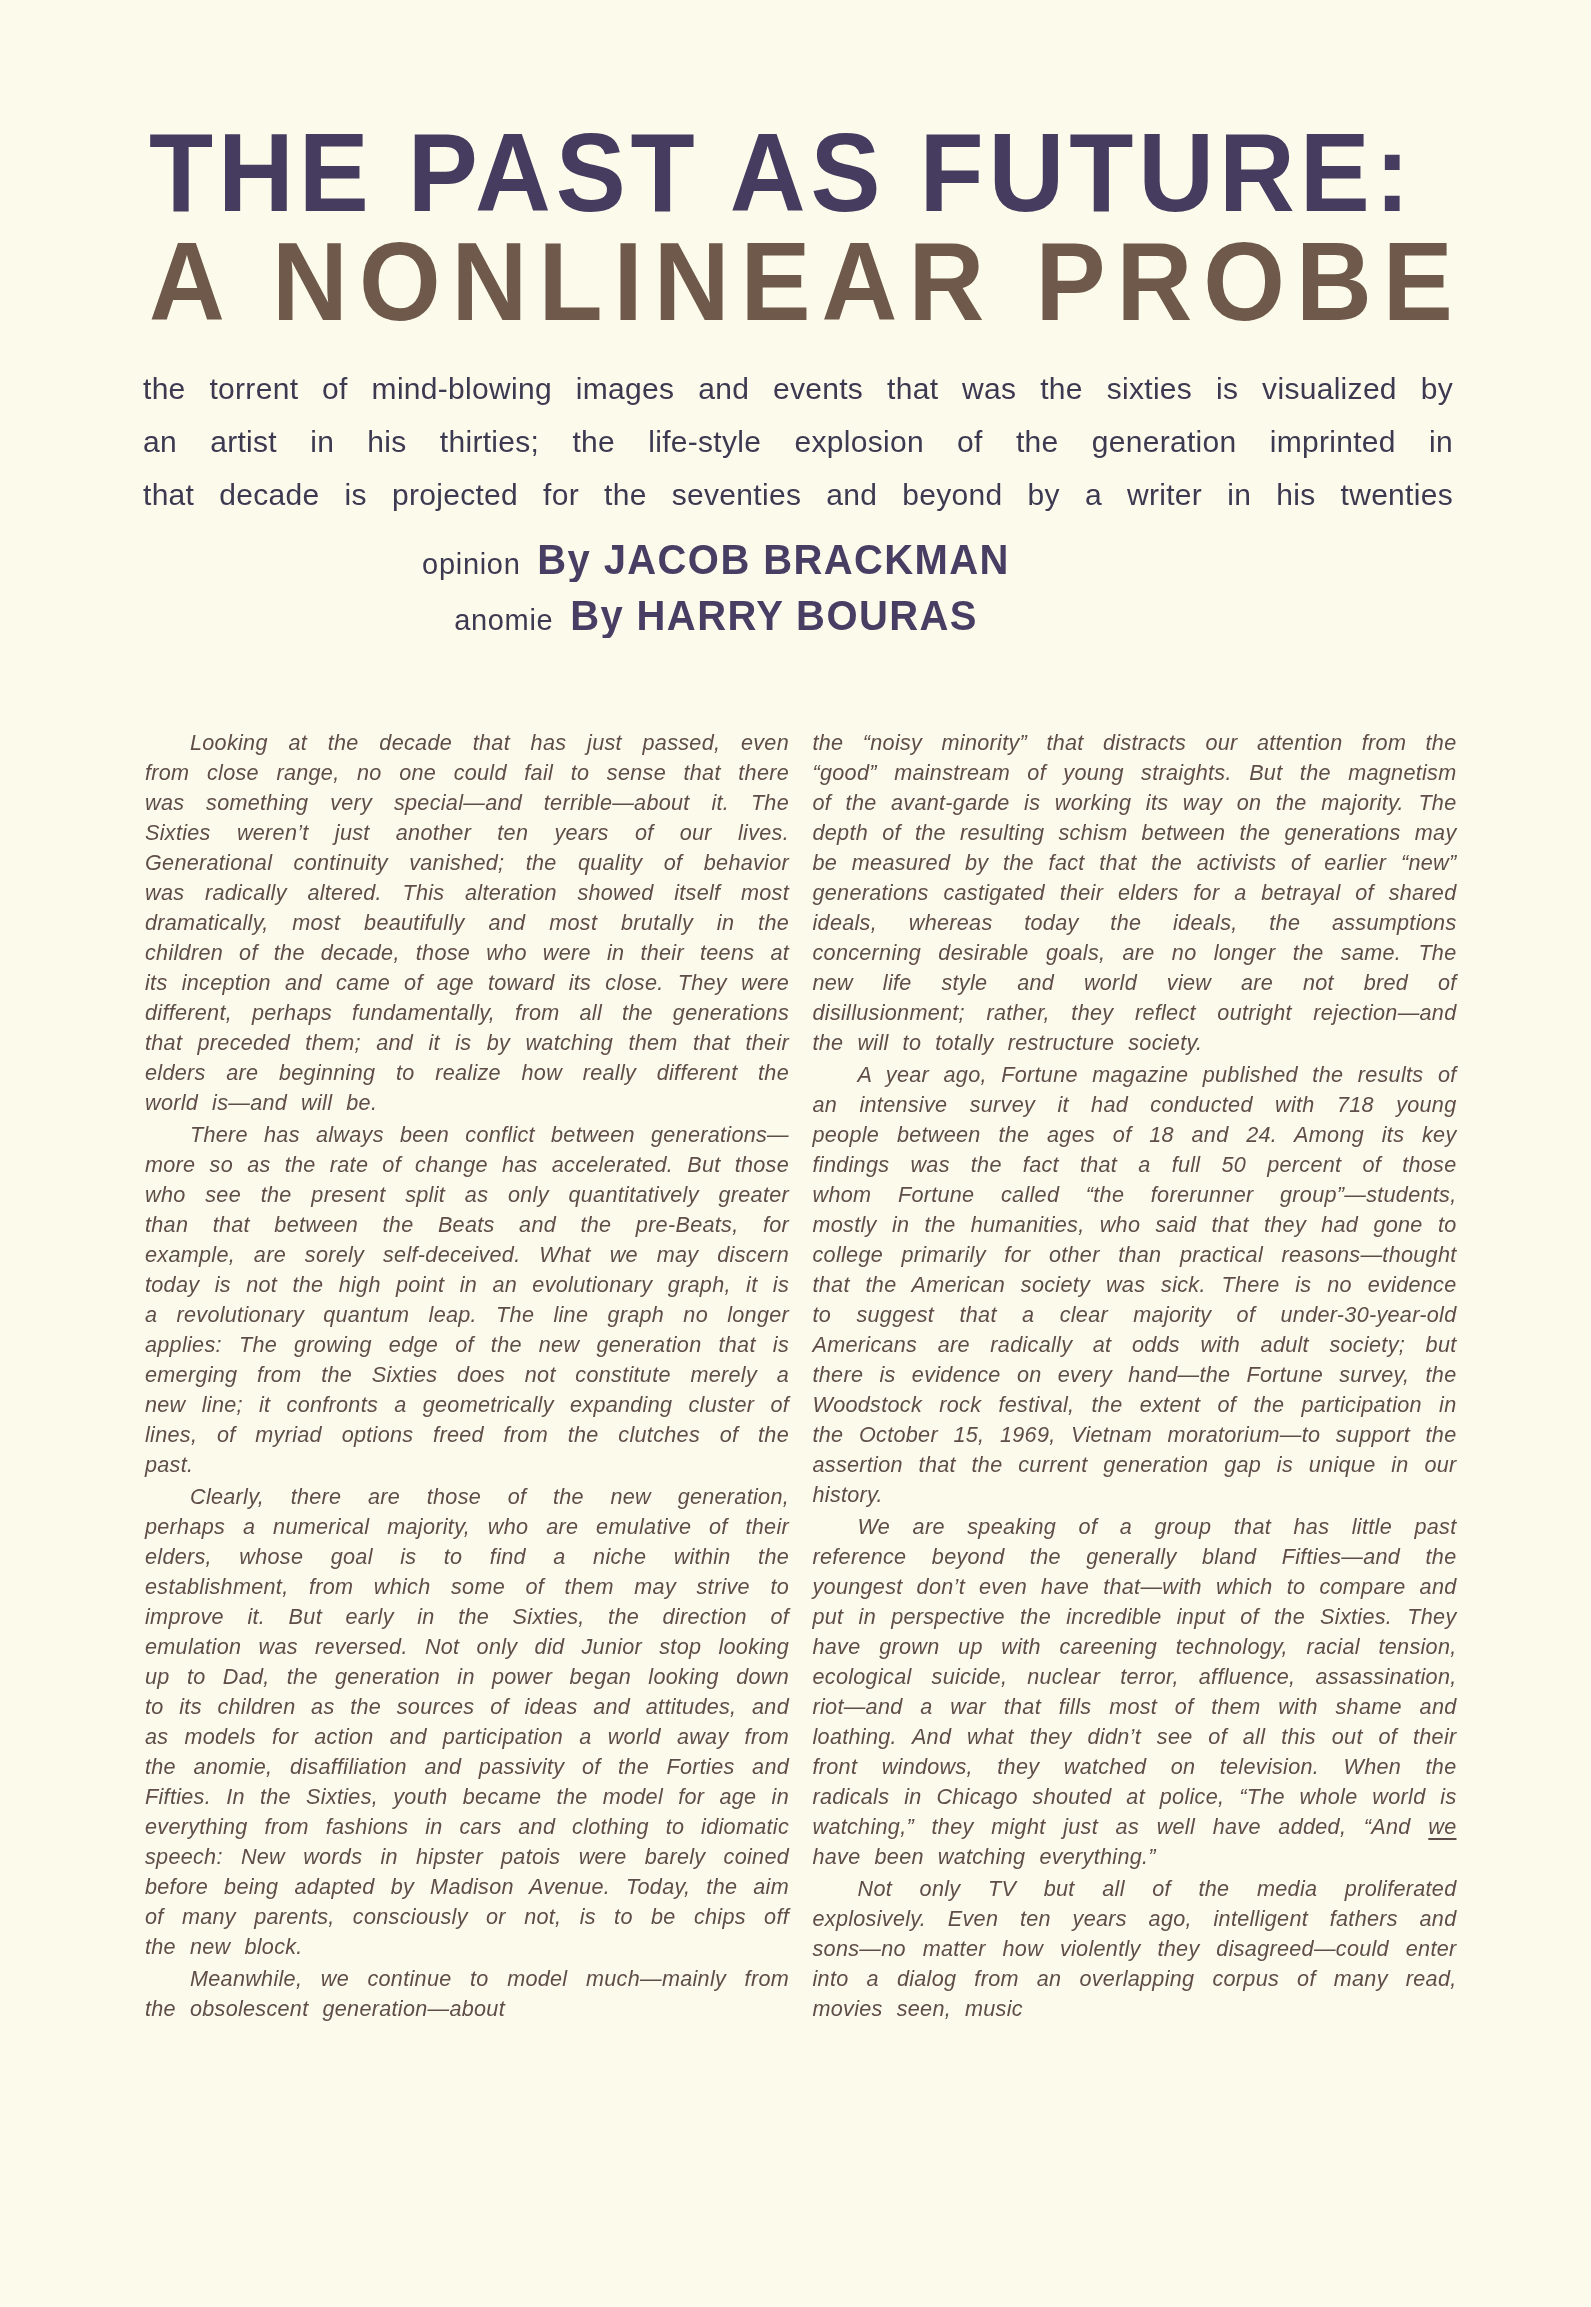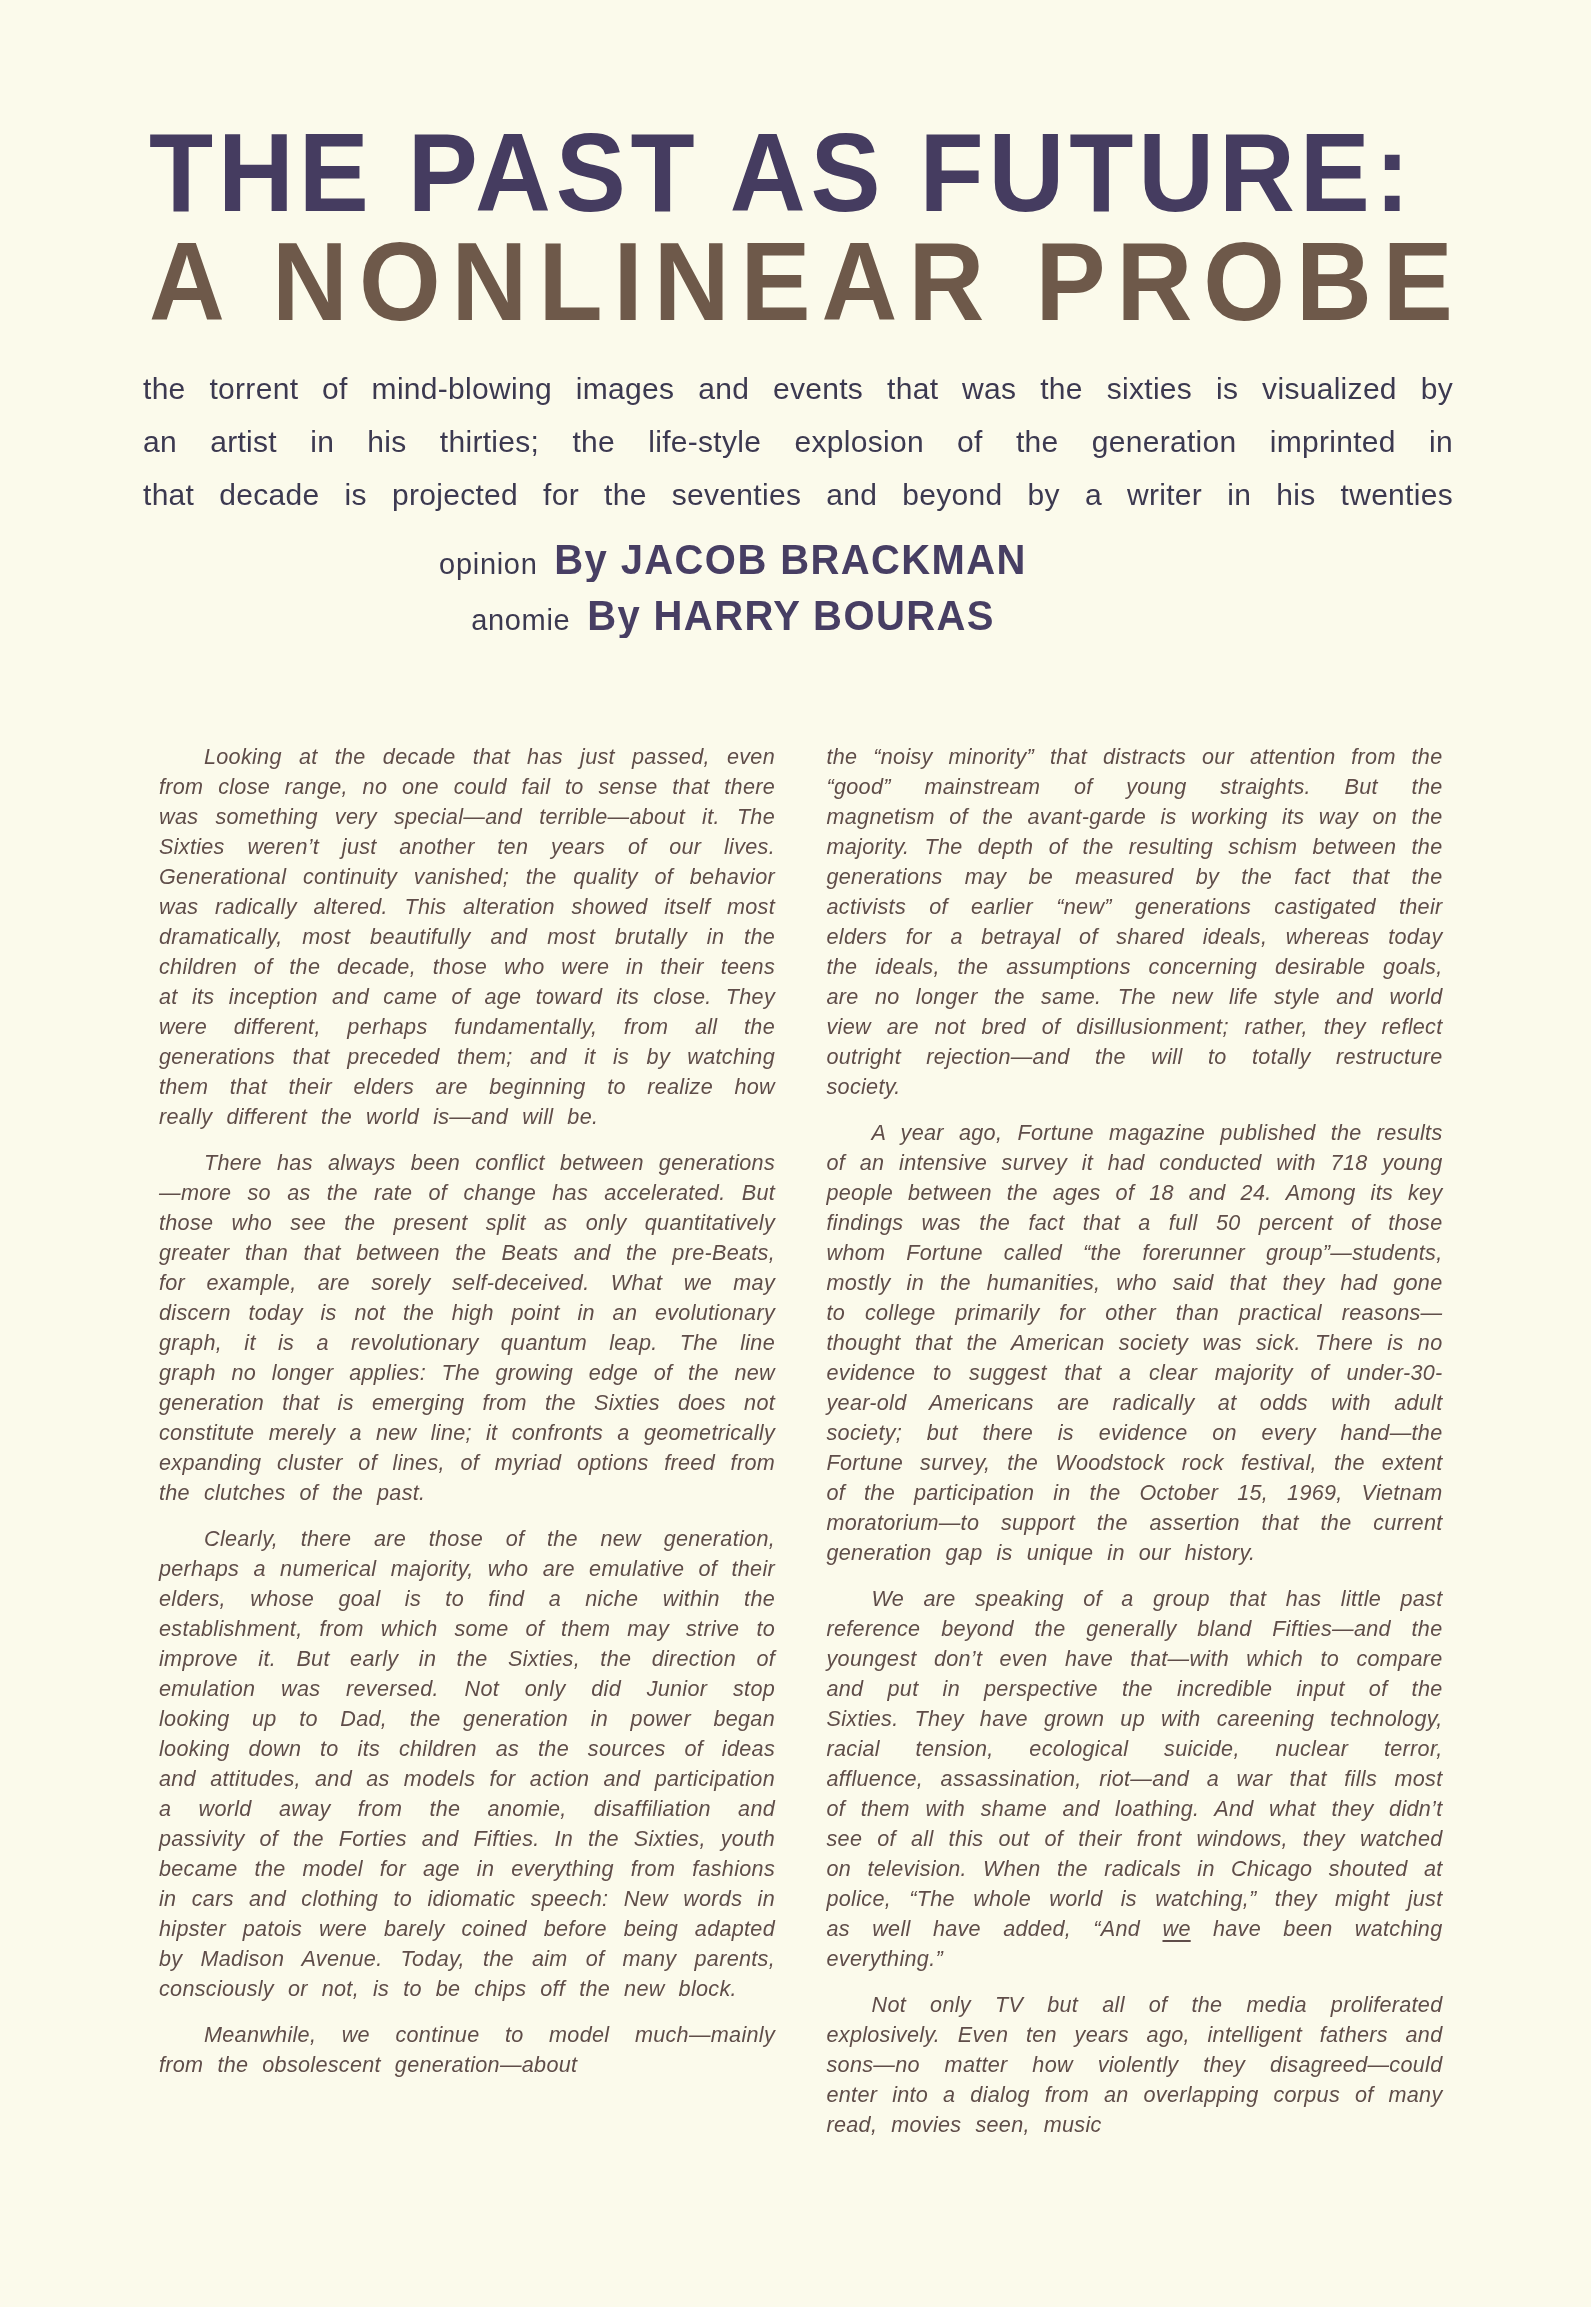--- a/index.html
+++ b/index.html
@@ -30,41 +30,41 @@
     position:absolute; left:143px; top:362px; width:1310px;
     color:var(--standfirst,#3c3950);
   }
   .sf-line {
     font-size:30px; line-height:53px;
     text-align:justify; text-align-last:justify;
     letter-spacing:0.3px;
   }
 
   
-  .byline { position:absolute; left:17px; top:538px; width:1432px; }
+  .byline { position:absolute; left:0; top:538px; width:1432px; }
   .byline-row {
     display:flex; justify-content:center; align-items:baseline;
     gap:16.7px; margin-bottom:11px;
   }
   .byline-role { font-size:29px; color:var(--standfirst,#3c3950); letter-spacing:0.7px; }
   .byline-name {
     font-size:40px; font-weight:bold; letter-spacing:1.4px;
     color:var(--byline,#473e63);
     transform:scaleY(1.05); transform-origin:left bottom;
     white-space:nowrap;
   }
 
   
   .article {
     position:absolute; left:143px; top:726px; width:1316px;
     display:flex; gap:19.5px;
   }
   .column { width:648px; color:var(--body,#5f4d49); }
   .column p {
-    margin:16px;
+    margin:2px;
     font-style:italic;
     font-size:21.6px;
     line-height:30px;
     letter-spacing:0.3px;
     word-spacing:7.7px;
     text-align:justify;
   }
   .column p.indent { text-indent:45px; }
   .column p u { text-underline-offset:3.5px; }
 </style>

